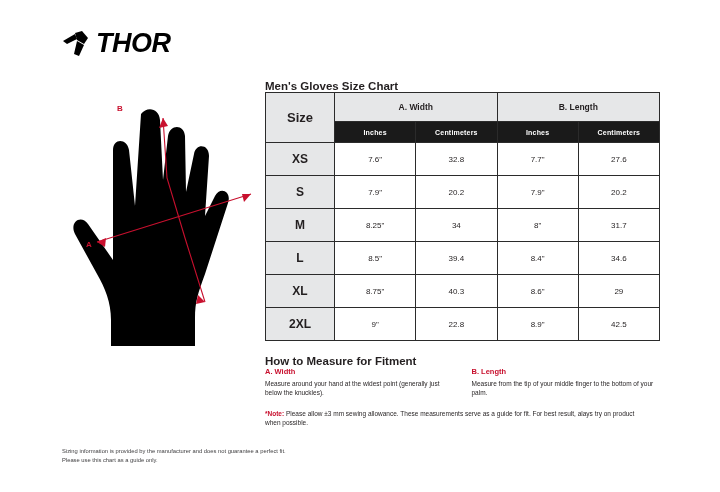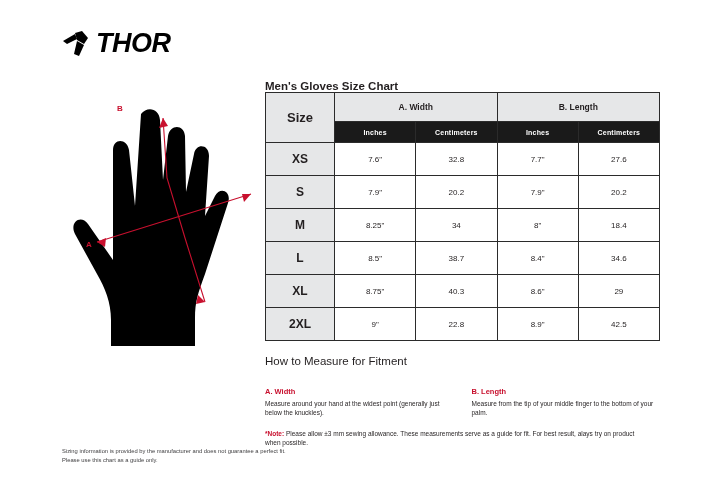--- a/index.html
+++ b/index.html
@@ -148,23 +148,23 @@
     color: #231f20;
     background: #ffffff;
   }
 
   
   .howto {
     margin-top: 14px;
   }
   .howto-title {
     font-size: 11.5px;
-    font-weight: normal;
-    color: #231f20;
-    margin-bottom: 20px;
+    font-weight: bold;
+    color: #231f20;
+    margin-bottom: 0;
   }
   .howto-cols {
     display: flex;
     gap: 18px;
   }
   .howto-col { width: 190px; }
   .howto-head {
     font-size: 7.5px;
     font-weight: bold;
     color: #c8102e;
@@ -288,26 +288,26 @@
           <td class="cell-val">7.9"</td>
           <td class="cell-val">20.2</td>
           <td class="cell-val">7.9"</td>
           <td class="cell-val">20.2</td>
         </tr>
         <tr>
           <td class="cell-size">M</td>
           <td class="cell-val">8.25"</td>
           <td class="cell-val">34</td>
           <td class="cell-val">8"</td>
-          <td class="cell-val">18.4</td>
+          <td class="cell-val">31.7</td>
         </tr>
         <tr>
           <td class="cell-size">L</td>
           <td class="cell-val">8.5"</td>
-          <td class="cell-val">38.7</td>
+          <td class="cell-val">39.4</td>
           <td class="cell-val">8.4"</td>
           <td class="cell-val">34.6</td>
         </tr>
         <tr>
           <td class="cell-size">XL</td>
           <td class="cell-val">8.75"</td>
           <td class="cell-val">40.3</td>
           <td class="cell-val">8.6"</td>
           <td class="cell-val">29</td>
         </tr>

